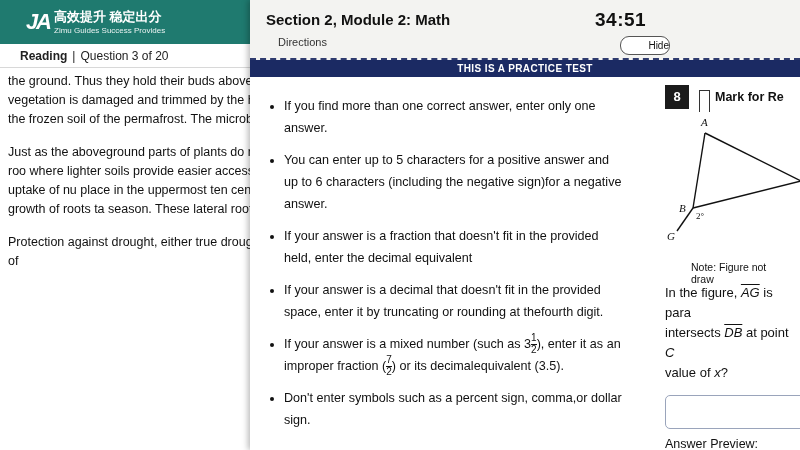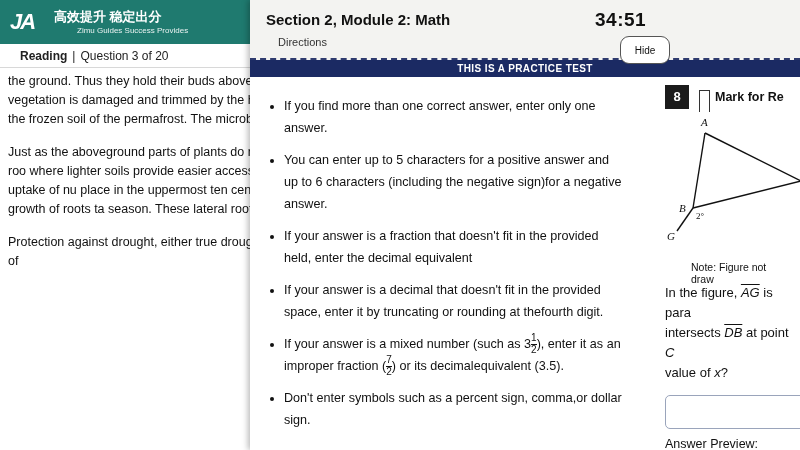--- a/index.html
+++ b/index.html
@@ -31,35 +31,35 @@
     box-sizing: border-box;
   }
   .bg-logo {
     width: 40px; height: 28px;
     color: #ffffff;
     font-size: 22px;
     font-weight: bold;
     font-style: italic;
     letter-spacing: -2px;
     line-height: 28px;
+    text-align: right;
   }
   .bg-logo-text {
     margin-left: 4px;
     color: #ffffff;
   }
   .bg-logo-title {
     font-size: 13px;
     font-weight: bold;
     line-height: 16px;
   }
   .bg-logo-sub {
     font-size: 8px;
     line-height: 11px;
     opacity: .9;
-    margin-left: 23px;
   }
   .bg-subbar {
     height: 24px;
     border-bottom: 1px solid #d8d8d8;
     display: flex;
     align-items: center;
     padding: 0 8px;
     font-size: 12px;
     color: #222;
     box-sizing: border-box;
@@ -105,27 +105,27 @@
     position: absolute;
     left: 345px; top: 9px;
     font-size: 19px;
     font-weight: bold;
     color: #111;
     letter-spacing: .5px;
   }
   .fg-hide-btn {
     position: absolute;
     left: 370px; top: 36px;
-    width: 50px; height: 28px;
+    width: 50px; height: 19px;
     border: 1px solid #555;
     border-radius: 9px;
     background: #fff;
     font-size: 10px;
     color: #111;
-    text-align: center;
+    text-align: right;
     line-height: 15px;
     box-sizing: border-box;
     cursor: pointer;
     padding: 0;
     font-family: "Liberation Sans", sans-serif;
   }
   .fg-practice-banner {
     height: 17px;
     background: #1b2a63;
     color: #ffffff;

